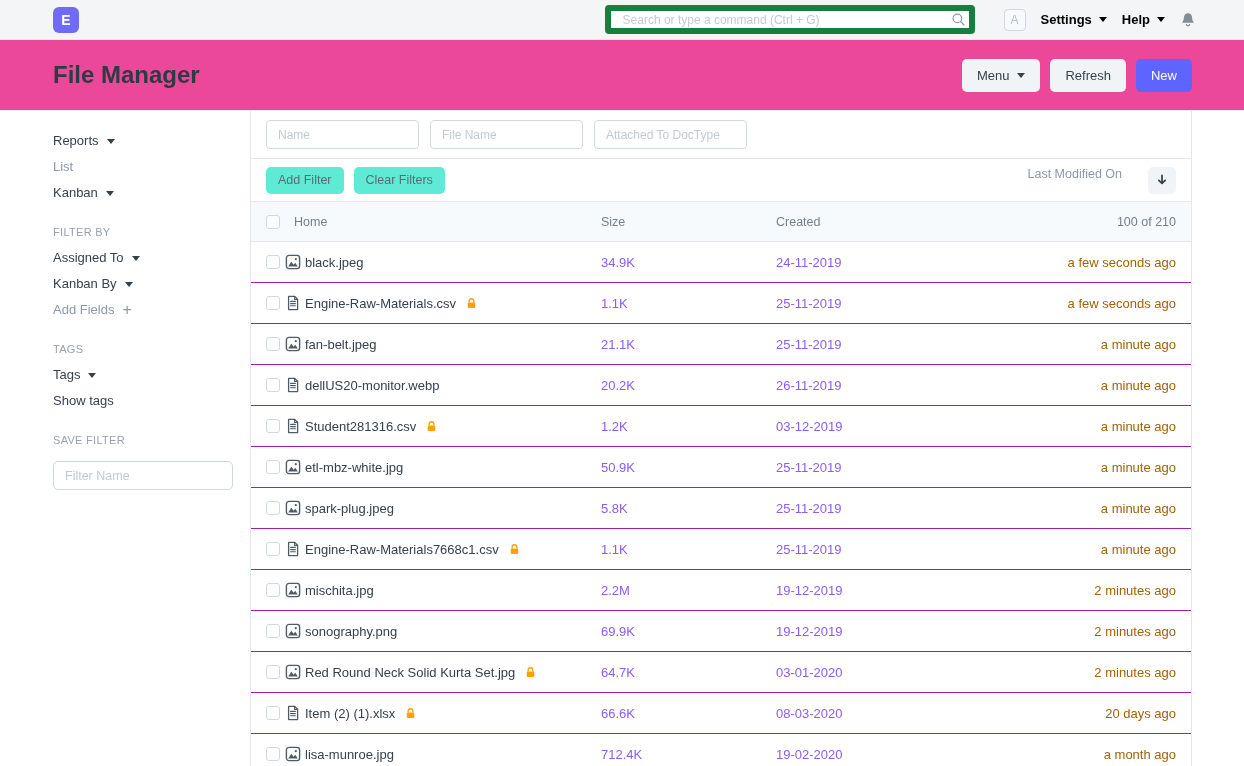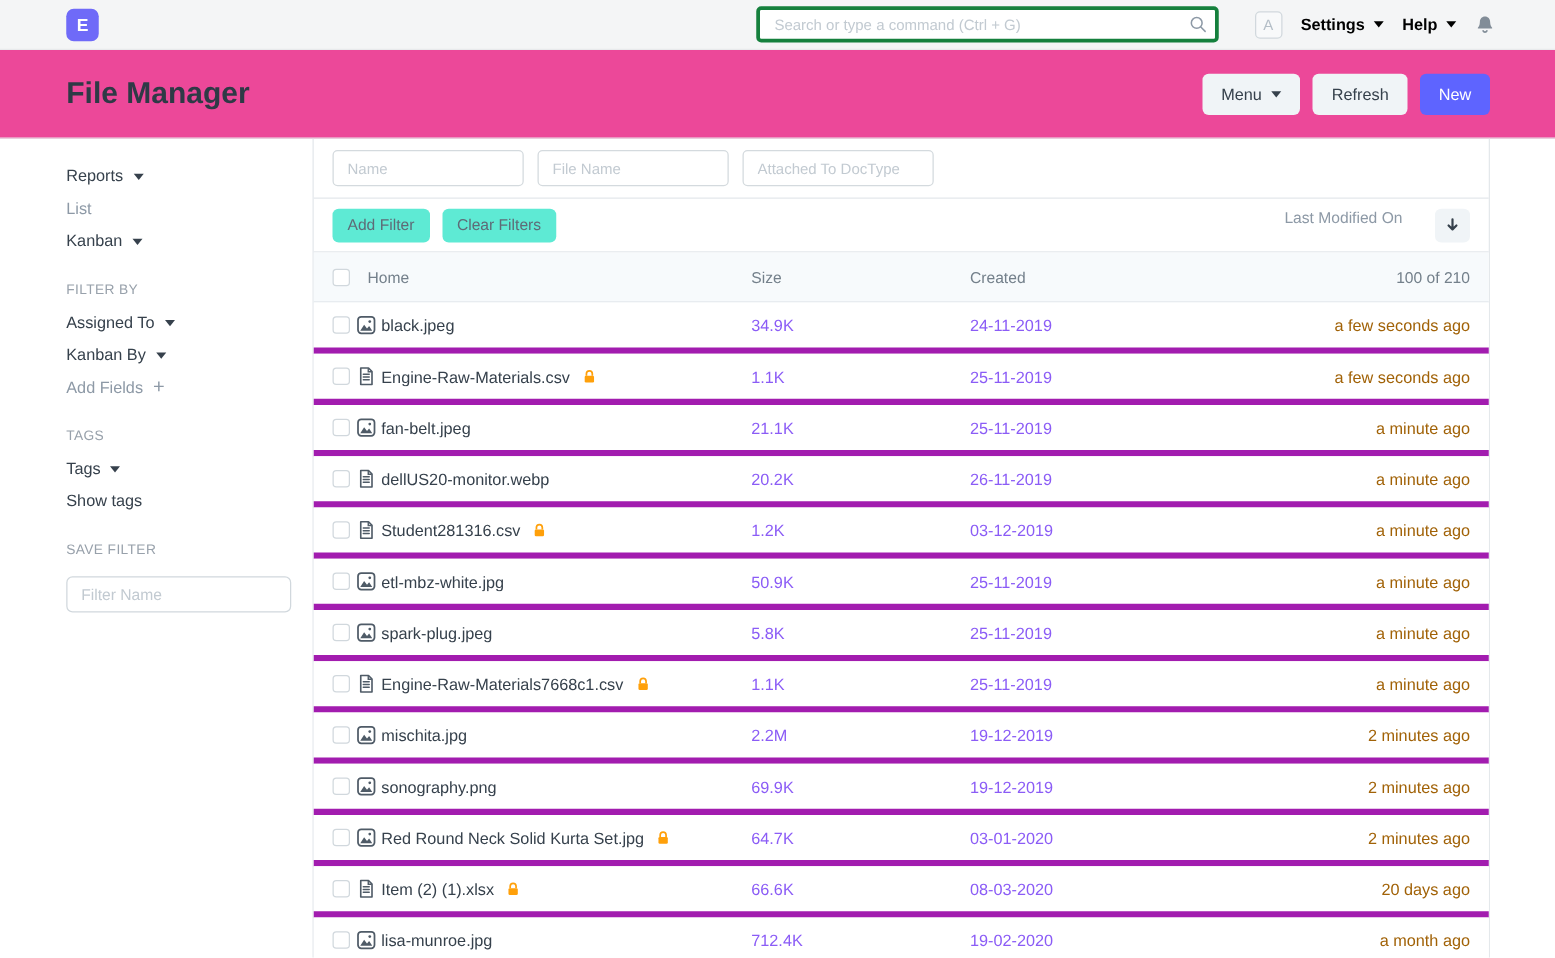--- a/index.html
+++ b/index.html
@@ -6,21 +6,21 @@
   html,body{width:1244px;height:766px;overflow:hidden;background:#fff;
     font-family:"Liberation Sans",sans-serif;color:#36414c}
   svg{display:block}
   
   .navbar{height:40px;background:#f4f5f6;border-bottom:1px solid #e8eaec;
     display:flex;align-items:center;padding:0 48px 0 53px}
   .logo{width:26px;height:26px;border-radius:6px;background:#6f6af8;color:#fff;
     font-weight:bold;font-size:14px;display:flex;align-items:center;justify-content:center;cursor:pointer}
   .nav-right{margin-left:auto;display:flex;align-items:center;gap:15px}
   .search-box{position:relative;width:370px;margin-right:14px}
-  .search-box input{width:100%;height:29px;border:3px solid #15803d;border-radius:4px;background:#fff;
+  .search-box input{width:100%;height:29px;border:6px solid #15803d;border-radius:4px;background:#fff;
     padding:0 32px 0 12px;font-size:12px;color:#701a75;font-family:inherit;outline:none}
   .search-box input::placeholder{color:#c2cad1}
   .search-icon{position:absolute;right:9px;top:7px;width:15px;height:15px;color:#8d99a6}
   .avatar{width:22px;height:22px;border:1px solid #d1d8dd;border-radius:4px;background:#f8f9fa;
     display:flex;align-items:center;justify-content:center;font-size:12px;color:#b4bec7;cursor:pointer}
   .nav-item{font-size:13px;font-weight:700;color:#000000;display:flex;align-items:center;gap:7px;cursor:pointer}
   .caret{width:0;height:0;border-left:4px solid transparent;border-right:4px solid transparent;
     border-top:5px solid currentColor;display:inline-block}
   .bell{width:16px;height:16px;color:#828d98;cursor:pointer}
   
@@ -56,21 +56,21 @@
   .sort-label{font-size:12.5px;color:#8d99a6;cursor:pointer}
   .sort-btn{width:28px;height:27px;background:#f0f4f7;border:none;border-radius:5px;
     display:flex;align-items:center;justify-content:center;cursor:pointer;color:#36414c}
   .sort-btn svg{width:14px;height:14px}
   .thead{height:40px;background:#f7fafc;border-bottom:1px solid #e4e8eb;display:grid;
     grid-template-columns:19px 316px 175px 215px 1fr;align-items:center;padding:0 15px;
     font-size:12.5px;color:#74808b}
   .home-label{margin-left:9px}
   .count{text-align:right}
   .trow{height:41px;display:grid;grid-template-columns:19px 20px 296px 175px 215px 1fr;
-    align-items:center;padding:0 15px;border-bottom:5px solid #a21caf;font-size:13px;background:#fff}
+    align-items:center;padding:0 15px;border-bottom:1px solid #a21caf;font-size:13px;background:#fff}
   .cb{width:14px;height:14px;border:1px solid #d1d8dd;border-radius:3px;background:#fff;cursor:pointer}
   .ficon{color:#4f5b67}
   .fi{width:16px;height:16px}
   .fname{display:flex;align-items:center;gap:9px;overflow:hidden;white-space:nowrap}
   .flink{color:#36414c;cursor:pointer}
   .lock-icon{width:13px;height:13px;color:#ffa00a;flex:none}
   .fsize,.fdate{color:#8b5cf6}
   .fmod{color:#a16207;text-align:right}
 </style>
 </head>

